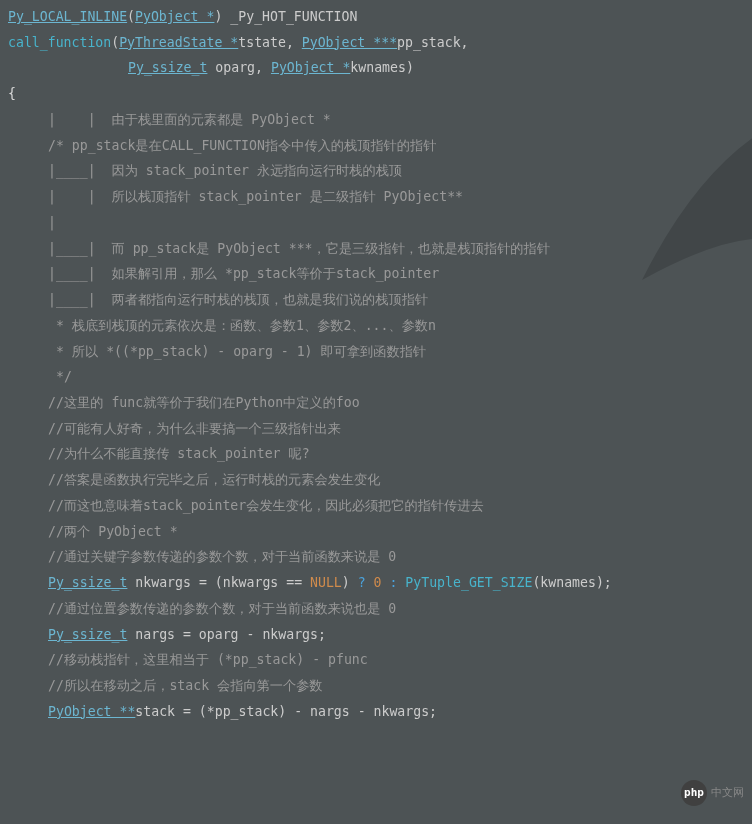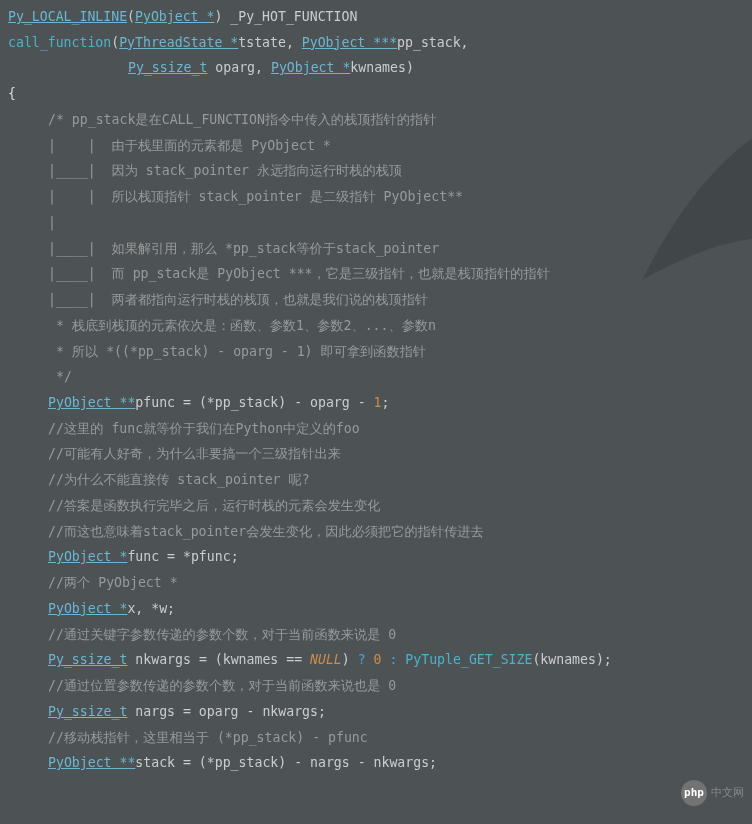--- a/index.html
+++ b/index.html
@@ -16,36 +16,36 @@
       position: relative;
     }
     .line { white-space: pre; }
     .kw-type { color: #6cb6d1; text-decoration: underline; }
     .fn-name { color: #48b4cc; margin-top: 40px; }
     .punct { color: #cccccc; }
     .brace { color: #d9d9d9; }
     .var { color: #cccccc; }
     .comment { color: #999999; }
     .num { color: #d08b4c; }
-    .null { color: #d08b4c; font-style: italic; }
+    .null { color: #d08b4c; }
     .ternary { color: #4aa3dd; }
     .indent1 { padding-left: 40px; }
     .indent-sig { padding-left: 120px; }
     .watermark {
       position: absolute;
       right: 8px;
       bottom: 18px;
       display: flex;
       align-items: center;
       gap: 4px;
       font-size: 11px;
       color: #888;
     }
     .watermark .logo {
-      background: #737373;
+      background: #404040;
       color: #fff;
       border-radius: 50%;
       width: 26px; height: 26px;
       display: flex; align-items: center; justify-content:center;
       font-weight: bold;
       font-size: 11px;
     }
     .bgwing {
       position: absolute;
       right: -40px;
@@ -61,44 +61,42 @@
 
 <svg class="bgwing" viewBox="0 0 200 160">
     <path d="M200 0 Q120 40 60 160 Q150 110 200 120 Z" fill="#000"></path>
   </svg>
 
 <div>
 <div class="line"><span class="kw-type">Py_LOCAL_INLINE</span><span class="punct">(</span><span class="kw-type">PyObject *</span><span class="punct">) </span><span class="var">_Py_HOT_FUNCTION</span></div>
 <div class="line"><span class="fn-name">call_function</span><span class="punct">(</span><span class="kw-type">PyThreadState *</span><span class="var">tstate</span><span class="punct">, </span><span class="kw-type">PyObject ***</span><span class="var">pp_stack</span><span class="punct">,</span></div>
 <div class="line indent-sig"><span class="kw-type">Py_ssize_t</span><span class="var"> </span><span class="var">oparg</span><span class="punct">, </span><span class="kw-type">PyObject *</span><span class="var">kwnames</span><span class="punct">)</span></div>
 <div class="line"><span class="brace">{</span></div>
+<div class="line indent1 comment">|    |  由于栈里面的元素都是 PyObject *</div>
 <div class="line indent1 comment">/* pp_stack是在CALL_FUNCTION指令中传入的栈顶指针的指针</div>
-<div class="line indent1 comment">|    |  由于栈里面的元素都是 PyObject *</div>
 <div class="line indent1 comment">|____|  因为 stack_pointer 永远指向运行时栈的栈顶</div>
 <div class="line indent1 comment">|    |  所以栈顶指针 stack_pointer 是二级指针 PyObject**</div>
 <div class="line indent1 comment">|</div>
+<div class="line indent1 comment">|____|  而 pp_stack是 PyObject ***，它是三级指针，也就是栈顶指针的指针</div>
 <div class="line indent1 comment">|____|  如果解引用，那么 *pp_stack等价于stack_pointer</div>
-<div class="line indent1 comment">|____|  而 pp_stack是 PyObject ***，它是三级指针，也就是栈顶指针的指针</div>
 <div class="line indent1 comment">|____|  两者都指向运行时栈的栈顶，也就是我们说的栈顶指针</div>
 <div class="line indent1 comment"> * 栈底到栈顶的元素依次是：函数、参数1、参数2、...、参数n</div>
 <div class="line indent1 comment"> * 所以 *((*pp_stack) - oparg - 1) 即可拿到函数指针</div>
 <div class="line indent1 comment"> */</div>
-<div class="line indent1"><span class="kw-type">PyObject **</span><span class="var">pfunc</span><span class="var"> = </span><span class="var">(*pp_stack) - oparg - </span><span class="num">1</span><span class="punct">;</span></div>
 <div class="line indent1 comment">//这里的 func就等价于我们在Python中定义的foo</div>
 <div class="line indent1 comment">//可能有人好奇，为什么非要搞一个三级指针出来</div>
 <div class="line indent1 comment">//为什么不能直接传 stack_pointer 呢?</div>
 <div class="line indent1 comment">//答案是函数执行完毕之后，运行时栈的元素会发生变化</div>
 <div class="line indent1 comment">//而这也意味着stack_pointer会发生变化，因此必须把它的指针传进去</div>
-<div class="line indent1"><span class="kw-type">PyObject *</span><span class="var">func</span><span class="var"> = *pfunc;</span></div>
 <div class="line indent1 comment">//两个 PyObject *</div>
-<div class="line indent1"><span class="kw-type">PyObject *</span><span class="var">x, *w;</span></div>
 <div class="line indent1 comment">//通过关键字参数传递的参数个数，对于当前函数来说是 0</div>
-<div class="line indent1"><span class="kw-type">Py_ssize_t</span><span class="var"> </span><span class="var">nkwargs</span><span class="var"> = (kwnames == </span><span class="null">NULL</span><span class="var">) </span><span class="ternary">?</span><span class="num"> 0 </span><span class="ternary">:</span><span class="fn-name"> PyTuple_GET_SIZE</span><span class="var">(kwnames);</span></div>
+<div class="line indent1"><span class="kw-type">Py_ssize_t</span><span class="var"> </span><span class="var">nkwargs</span><span class="var"> = (nkwargs == </span><span class="null">NULL</span><span class="var">) </span><span class="ternary">?</span><span class="num"> 0 </span><span class="ternary">:</span><span class="fn-name"> PyTuple_GET_SIZE</span><span class="var">(kwnames);</span></div>
 <div class="line indent1 comment">//通过位置参数传递的参数个数，对于当前函数来说也是 0</div>
 <div class="line indent1"><span class="kw-type">Py_ssize_t</span><span class="var"> nargs = oparg - nkwargs;</span></div>
 <div class="line indent1 comment">//移动栈指针，这里相当于 (*pp_stack) - pfunc</div>
+<div class="line indent1 comment">//所以在移动之后，stack 会指向第一个参数</div>
 <div class="line indent1"><span class="kw-type">PyObject **</span><span class="var">stack = (*pp_stack) - nargs - nkwargs;</span></div>
 </div>
 
 <div class="watermark">
   <div class="logo">php</div>
   <span>中文网</span>
 </div>
 
 </body></html>

